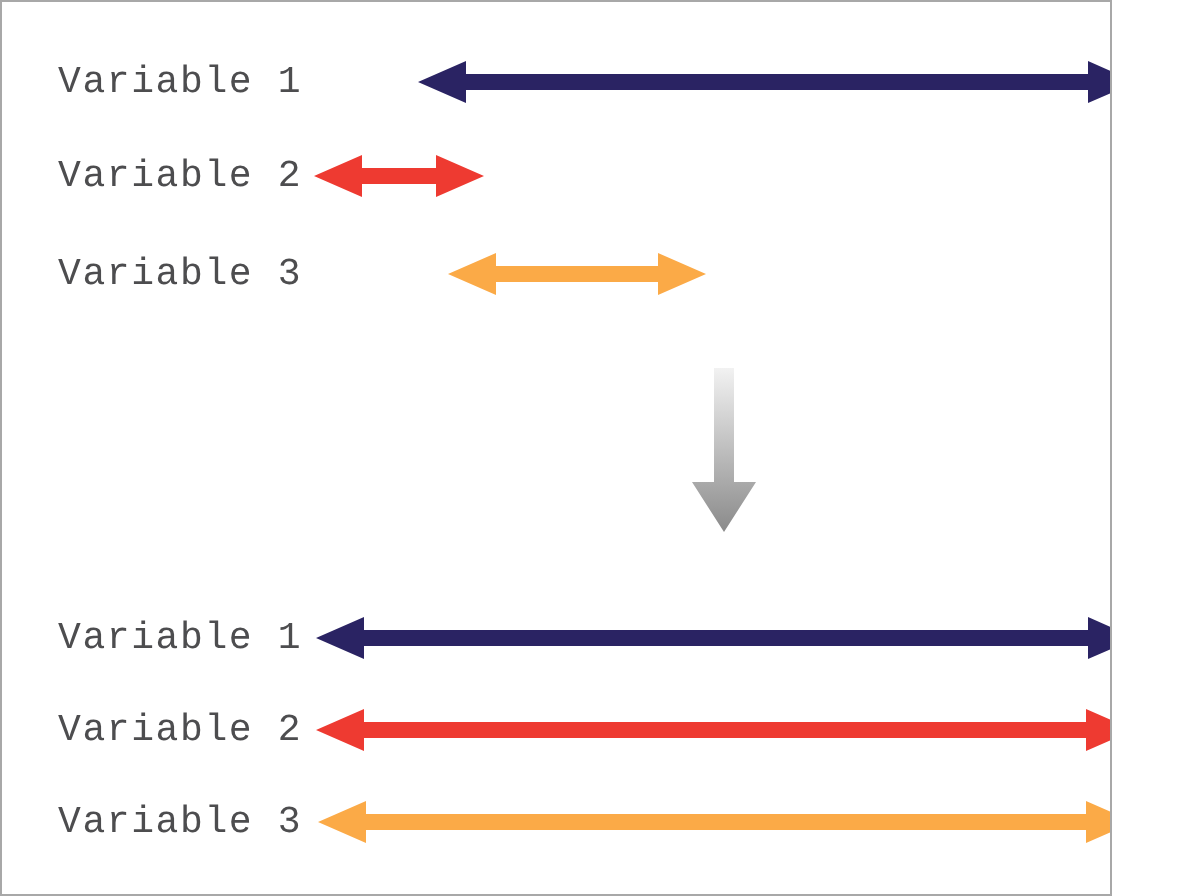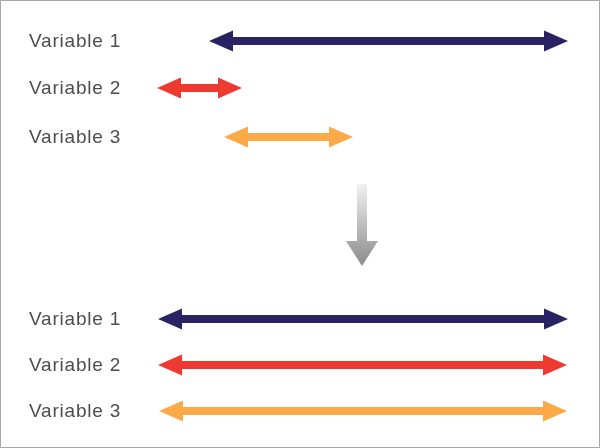--- a/index.html
+++ b/index.html
@@ -2,27 +2,27 @@
 <html><head>
 <meta charset="utf-8">
 <style>
   html, body {
     margin: 0;
     padding: 0;
     background: #ffffff;
   }
   .canvas {
     position: relative;
-    width: 600px;
+    width: 556px;
     height: 448px;
     box-sizing: border-box;
     background: #ffffff;
     border: 1px solid #a8a8a8;
     overflow: hidden;
-    font-family: Liberation Sans, sans-serif;
+    font-family: Liberation Mono, monospace;
   }
   .arrow-layer {
     position: absolute;
     left: 0;
     top: 0;
     width: 600px;
     height: 448px;
   }
   .var-label {
     position: absolute;

